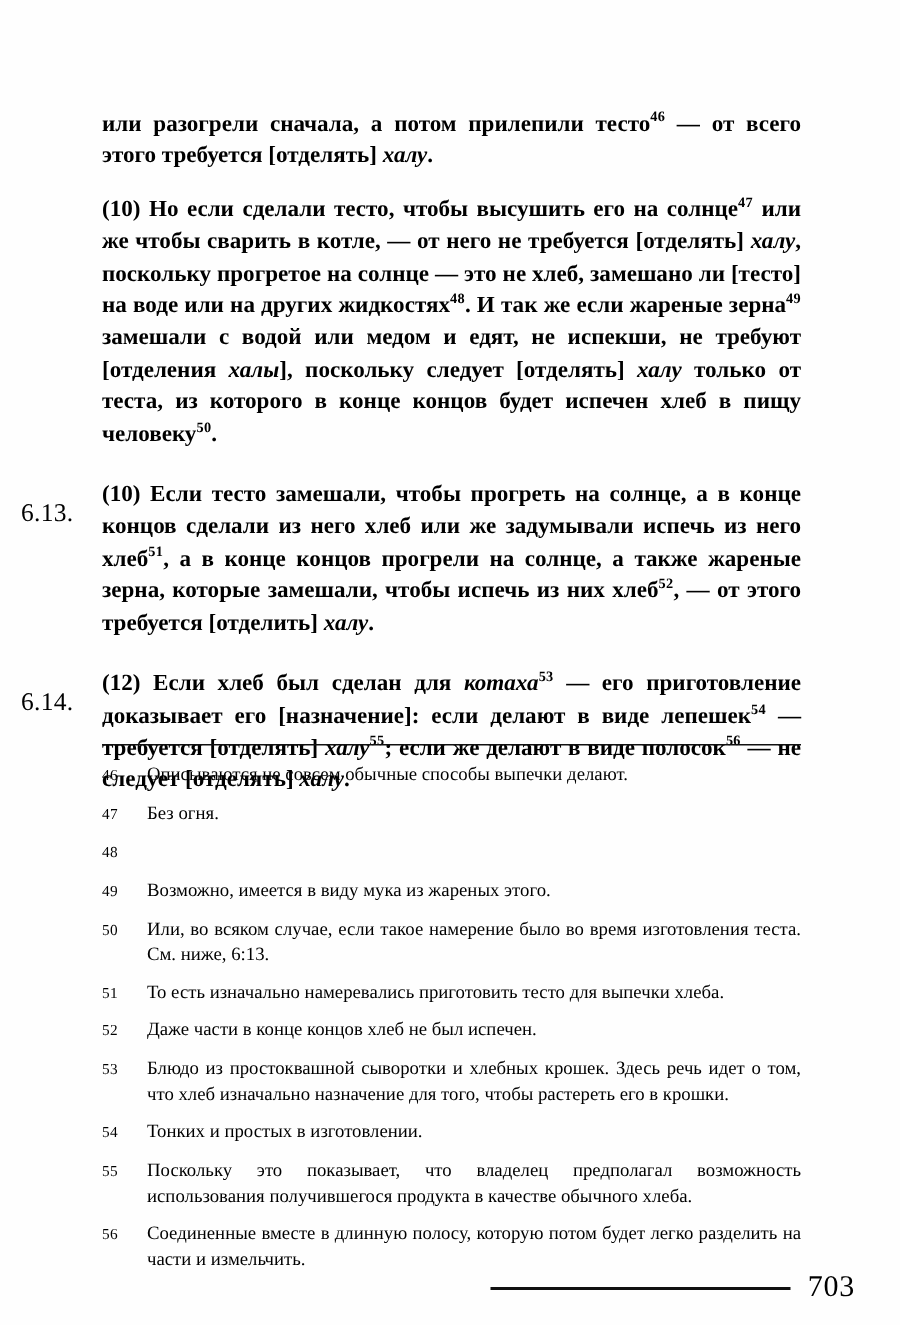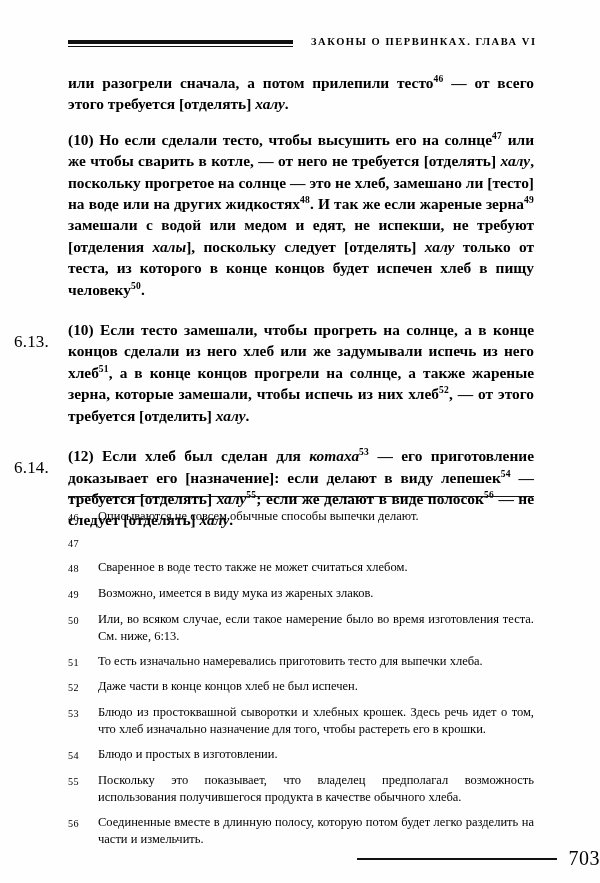--- a/index.html
+++ b/index.html
@@ -149,101 +149,94 @@
   
   .folio {
     position: absolute;
     left: 0;
     top: 838px;
     width: 600px;
     height: 40px;
     display: flex;
     align-items: center;
     justify-content: flex-end;
+    padding-right: 30px;
     box-sizing: border-box;
   }
   .folio-rule {
     height: 2px;
     background: #111;
     width: 200px;
     margin-right: 12px;
     transform: translateY(1px);
   }
   .folio-num {
     font-size: 20px;
     letter-spacing: 0.5px;
     line-height: 1;
   }
 </style>
 </head>
 <body>
 
 <div class="page">
 
-  <div class="runhead">
-    <div class="runhead-rule">
-      <div class="thick"></div>
-      <div class="gap"></div>
-      <div class="thin"></div>
-    </div>
-    <div class="runhead-title">ЗАКОНЫ О ПЕРВИНКАХ. ГЛАВА VI</div>
-  </div>
 
   <div class="body-col">
     <div id="paragraphs">
         <p class="para"><span>или разогрели сначала, а потом прилепили тесто</span><sup>46</sup><span> — от всего этого требуется [отделять] </span><i>халу</i><span>.</span></p>
         <p class="para"><span>(10) Но если сделали тесто, чтобы высушить его на солнце</span><sup>47</sup><span> или же чтобы сварить в котле, — от него не требуется [отделять] </span><i>халу</i><span>, поскольку прогретое на солнце — это не хлеб, замешано ли [тесто] на воде или на других жидкостях</span><sup>48</sup><span>. И так же если жареные зерна</span><sup>49</sup><span> замешали с водой или медом и едят, не испекши, не требуют [отделения </span><i>халы</i><span>], поскольку следует [отделять] </span><i>халу</i><span> только от теста, из которого в конце концов будет испечен хлеб в пищу человеку</span><sup>50</sup><span>.</span></p>
         <div class="numbered">
           <div class="num-label">6.13.</div>
           <p class="para"><span>(10) Если тесто замешали, чтобы прогреть на солнце, а в конце концов сделали из него хлеб или же задумывали испечь из него хлеб</span><sup>51</sup><span>, а в конце концов прогрели на солнце, а также жареные зерна, которые замешали, чтобы испечь из них хлеб</span><sup>52</sup><span>, — от этого требуется [отделить] </span><i>халу</i><span>.</span></p>
         </div>
         <div class="numbered">
           <div class="num-label">6.14.</div>
-          <p class="para"><span>(12) Если хлеб был сделан для </span><i>котаха</i><sup>53</sup><span> — его приготовление доказывает его [назначение]: если делают в виду лепешек</span><sup>54</sup><span> — требуется [отделять] </span><i>халу</i><sup>55</sup><span>; если же делают в виде полосок</span><sup>56</sup><span> — не следует [отделять] </span><i>халу</i><span>.</span></p>
+          <p class="para"><span>(12) Если хлеб был сделан для </span><i>котаха</i><sup>53</sup><span> — его приготовление доказывает его [назначение]: если делают в виде лепешек</span><sup>54</sup><span> — требуется [отделять] </span><i>халу</i><sup>55</sup><span>; если же делают в виде полосок</span><sup>56</sup><span> — не следует [отделять] </span><i>халу</i><span>.</span></p>
         </div>
       </div>
   </div>
 
   <div class="fn-block">
     <div class="fn-rule"></div>
     <div id="footnotes">
         <div class="fn-row">
           <div class="fn-num">46</div>
           <div class="fn-text">Описываются не совсем обычные способы выпечки делают.</div>
         </div>
         <div class="fn-row">
           <div class="fn-num">47</div>
+          <div class="fn-text">Без огня.</div>
         </div>
         <div class="fn-row">
           <div class="fn-num">48</div>
-          <div class="fn-text">Сваренное в воде тесто также не может считаться хлебом.</div>
         </div>
         <div class="fn-row">
           <div class="fn-num">49</div>
-          <div class="fn-text">Возможно, имеется в виду мука из жареных злаков.</div>
+          <div class="fn-text">Возможно, имеется в виду мука из жареных этого.</div>
         </div>
         <div class="fn-row">
           <div class="fn-num">50</div>
           <div class="fn-text">Или, во всяком случае, если такое намерение было во время изготовления теста. См. ниже, 6:13.</div>
         </div>
         <div class="fn-row">
           <div class="fn-num">51</div>
           <div class="fn-text">То есть изначально намеревались приготовить тесто для выпечки хлеба.</div>
         </div>
         <div class="fn-row">
           <div class="fn-num">52</div>
           <div class="fn-text">Даже части в конце концов хлеб не был испечен.</div>
         </div>
         <div class="fn-row">
           <div class="fn-num">53</div>
           <div class="fn-text">Блюдо из простоквашной сыворотки и хлебных крошек. Здесь речь идет о том, что хлеб изначально назначение для того, чтобы растереть его в крошки.</div>
         </div>
         <div class="fn-row">
           <div class="fn-num">54</div>
-          <div class="fn-text">Блюдо и простых в изготовлении.</div>
+          <div class="fn-text">Тонких и простых в изготовлении.</div>
         </div>
         <div class="fn-row">
           <div class="fn-num">55</div>
           <div class="fn-text">Поскольку это показывает, что владелец предполагал возможность использования получившегося продукта в качестве обычного хлеба.</div>
         </div>
         <div class="fn-row">
           <div class="fn-num">56</div>
           <div class="fn-text">Соединенные вместе в длинную полосу, которую потом будет легко разделить на части и измельчить.</div>
         </div>
       </div>

